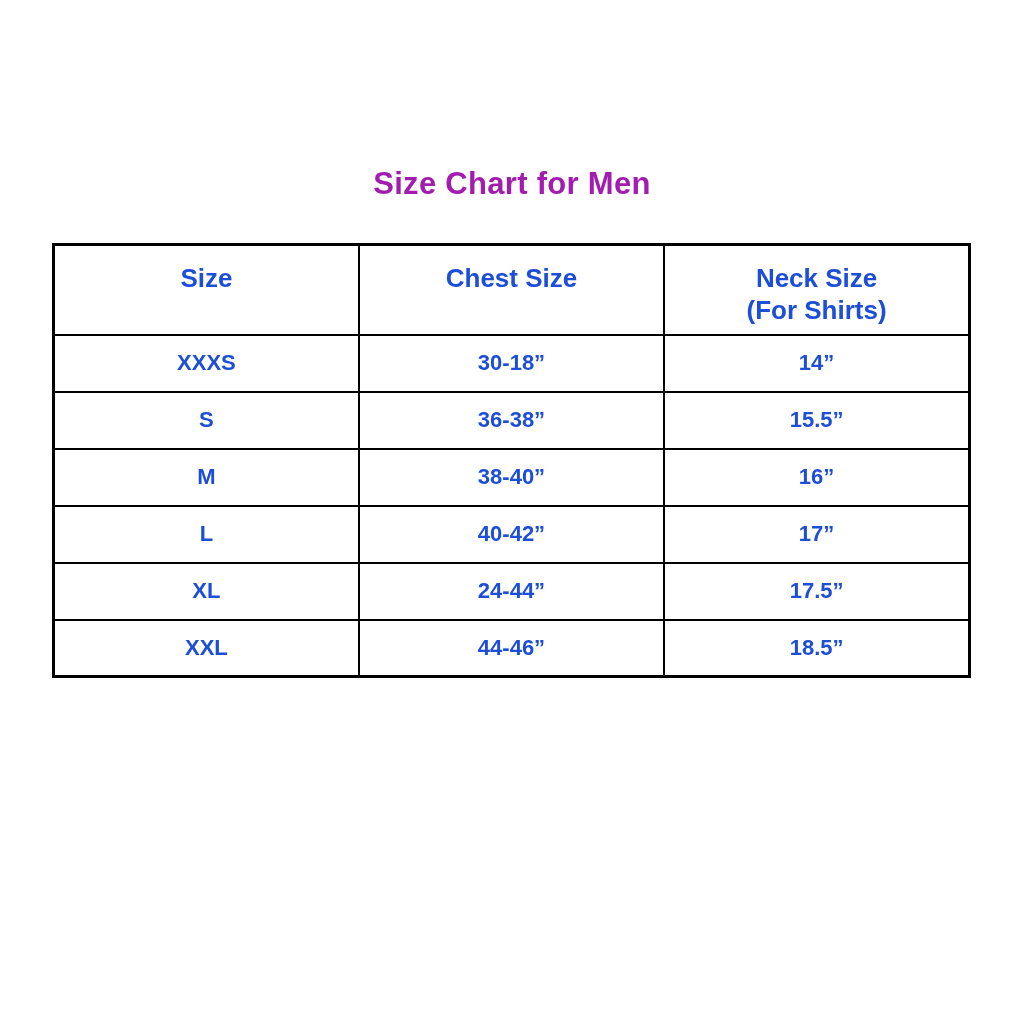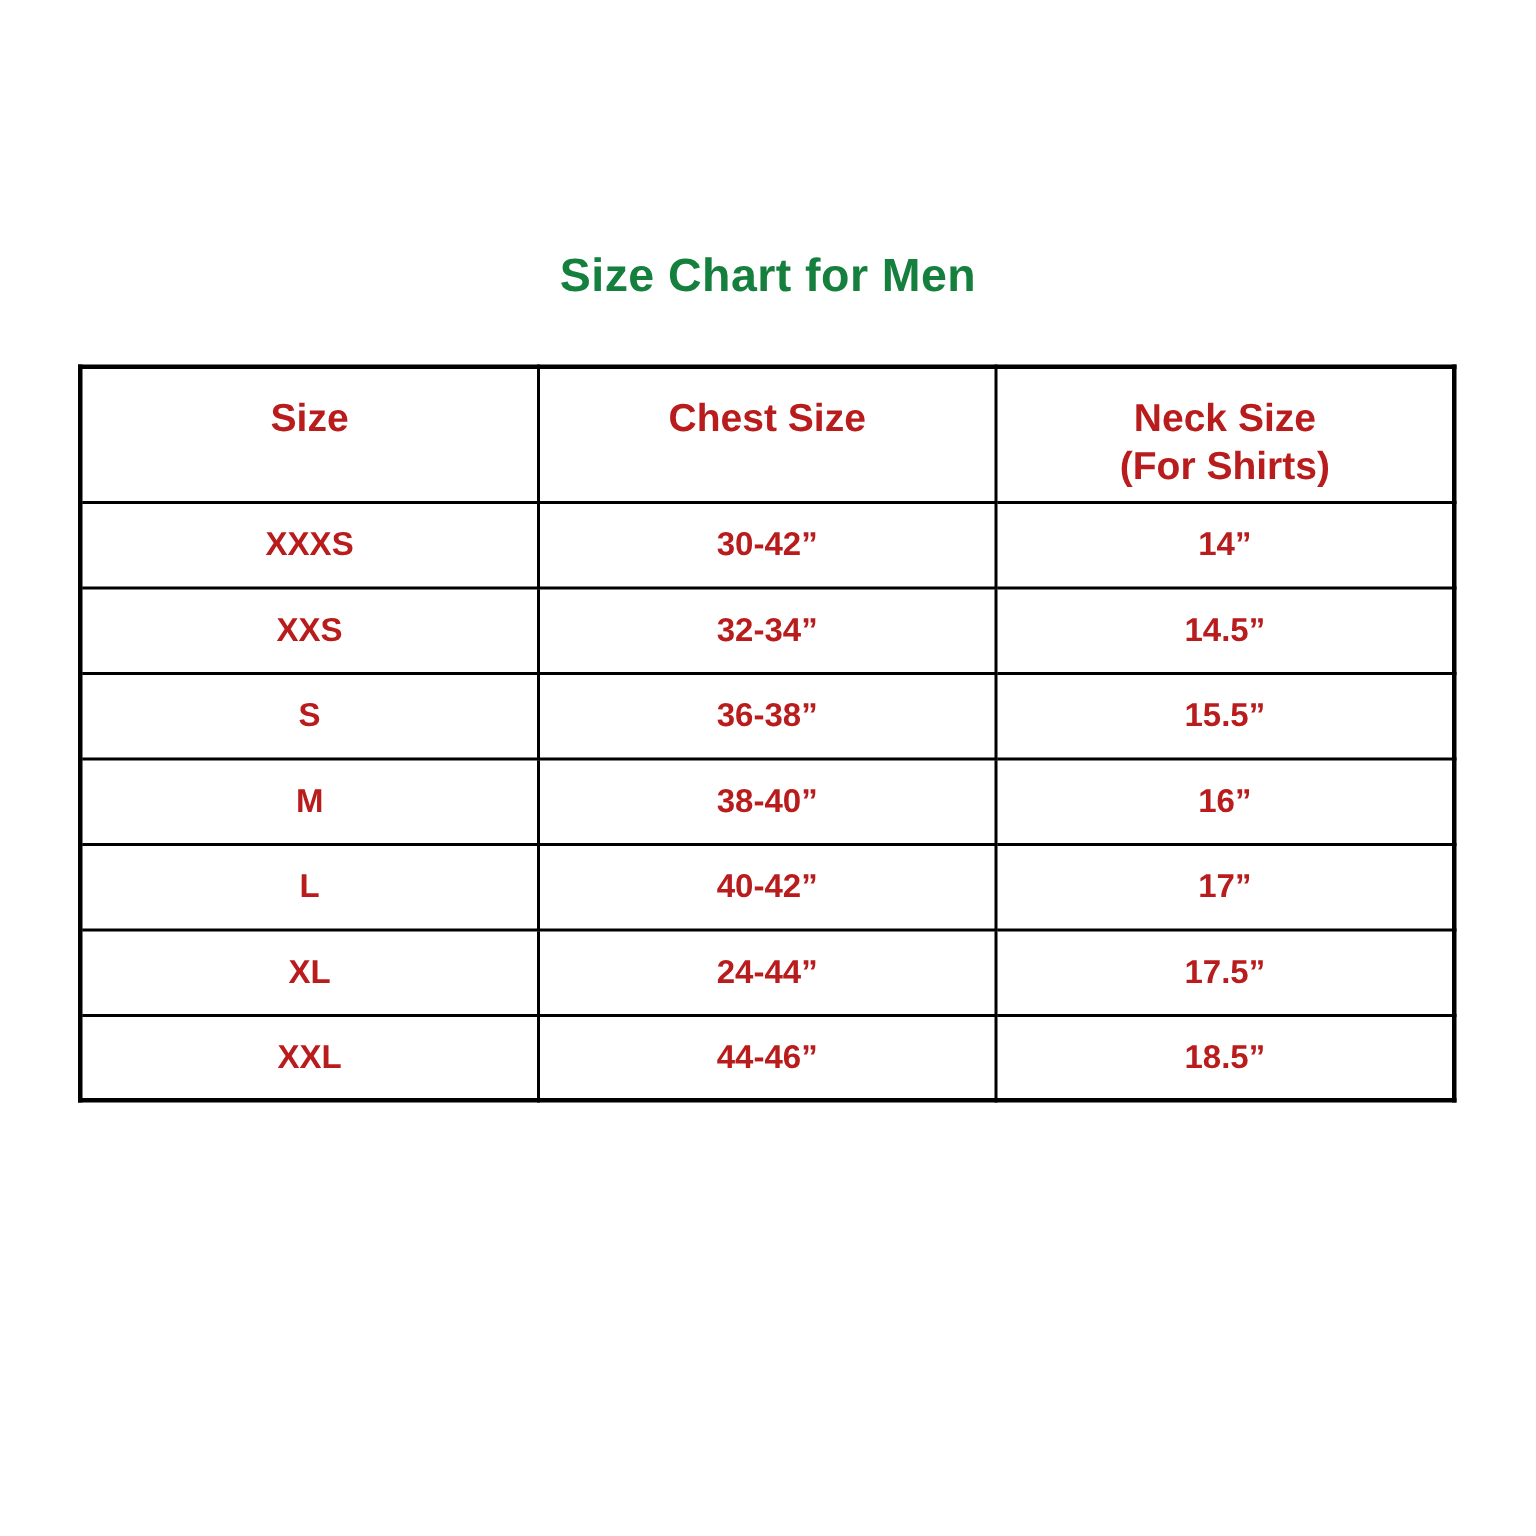--- a/index.html
+++ b/index.html
@@ -19,38 +19,38 @@
   .title {
     position: absolute;
     top: 166px;
     left: 0;
     width: 100%;
     margin: 0;
     text-align: center;
     font-size: 31px;
     font-weight: bold;
     letter-spacing: 0.3px;
-    color: #15803d;
+    color: #a21caf;
   }
   table.size-table {
     position: absolute;
     top: 243px;
     left: 52px;
     width: 919px;
     border-collapse: collapse;
     table-layout: fixed;
     border: 3px solid #000000;
     background: #ffffff;
   }
   table.size-table th,
   table.size-table td {
     border: 2px solid #000000;
     text-align: center;
     font-weight: bold;
-    color: #b91c1c;
+    color: #1d4ed8;
     box-sizing: border-box;
     padding: 0;
   }
   table.size-table th {
     height: 90px;
     vertical-align: top;
     padding-top: 16px;
     font-size: 26px;
     line-height: 32px;
   }
@@ -82,27 +82,22 @@
         </th>
         <th>
           <span class="th-line">Neck Size</span>
           <span class="th-line">(For Shirts)</span>
         </th>
       </tr>
     </thead>
     <tbody>
         <tr>
           <td>XXXS</td>
-          <td>30-42”</td>
+          <td>30-18”</td>
           <td>14”</td>
-        </tr>
-        <tr>
-          <td>XXS</td>
-          <td>32-34”</td>
-          <td>14.5”</td>
         </tr>
         <tr>
           <td>S</td>
           <td>36-38”</td>
           <td>15.5”</td>
         </tr>
         <tr>
           <td>M</td>
           <td>38-40”</td>
           <td>16”</td>

